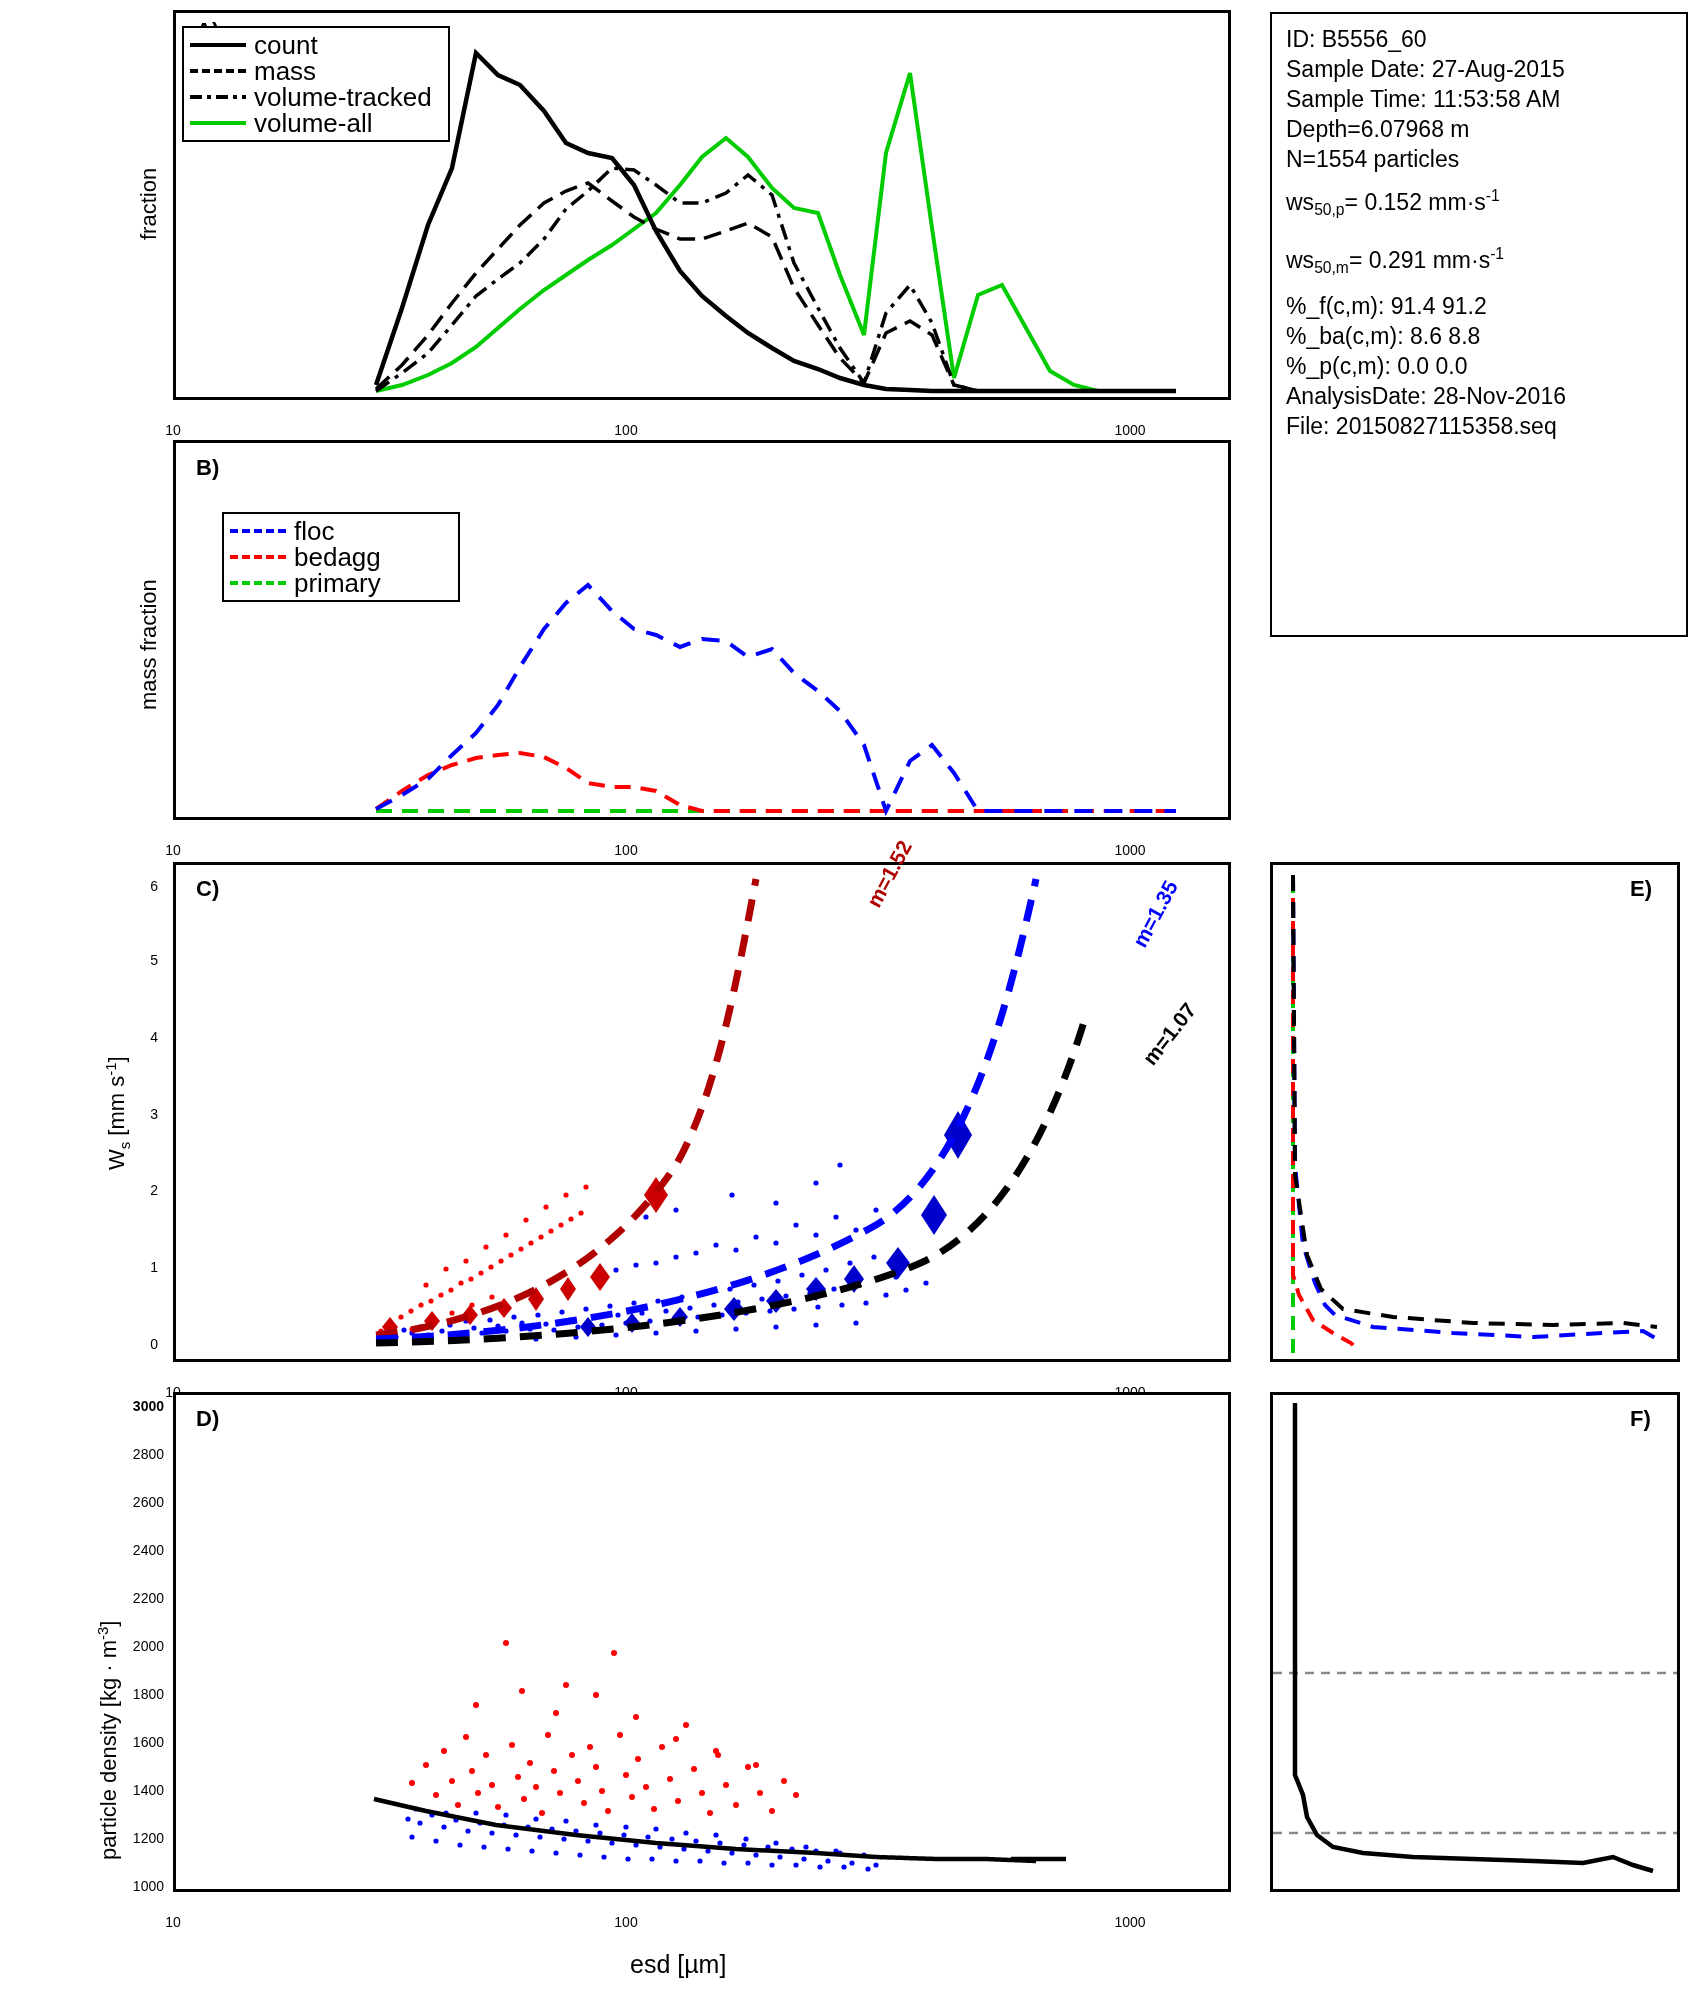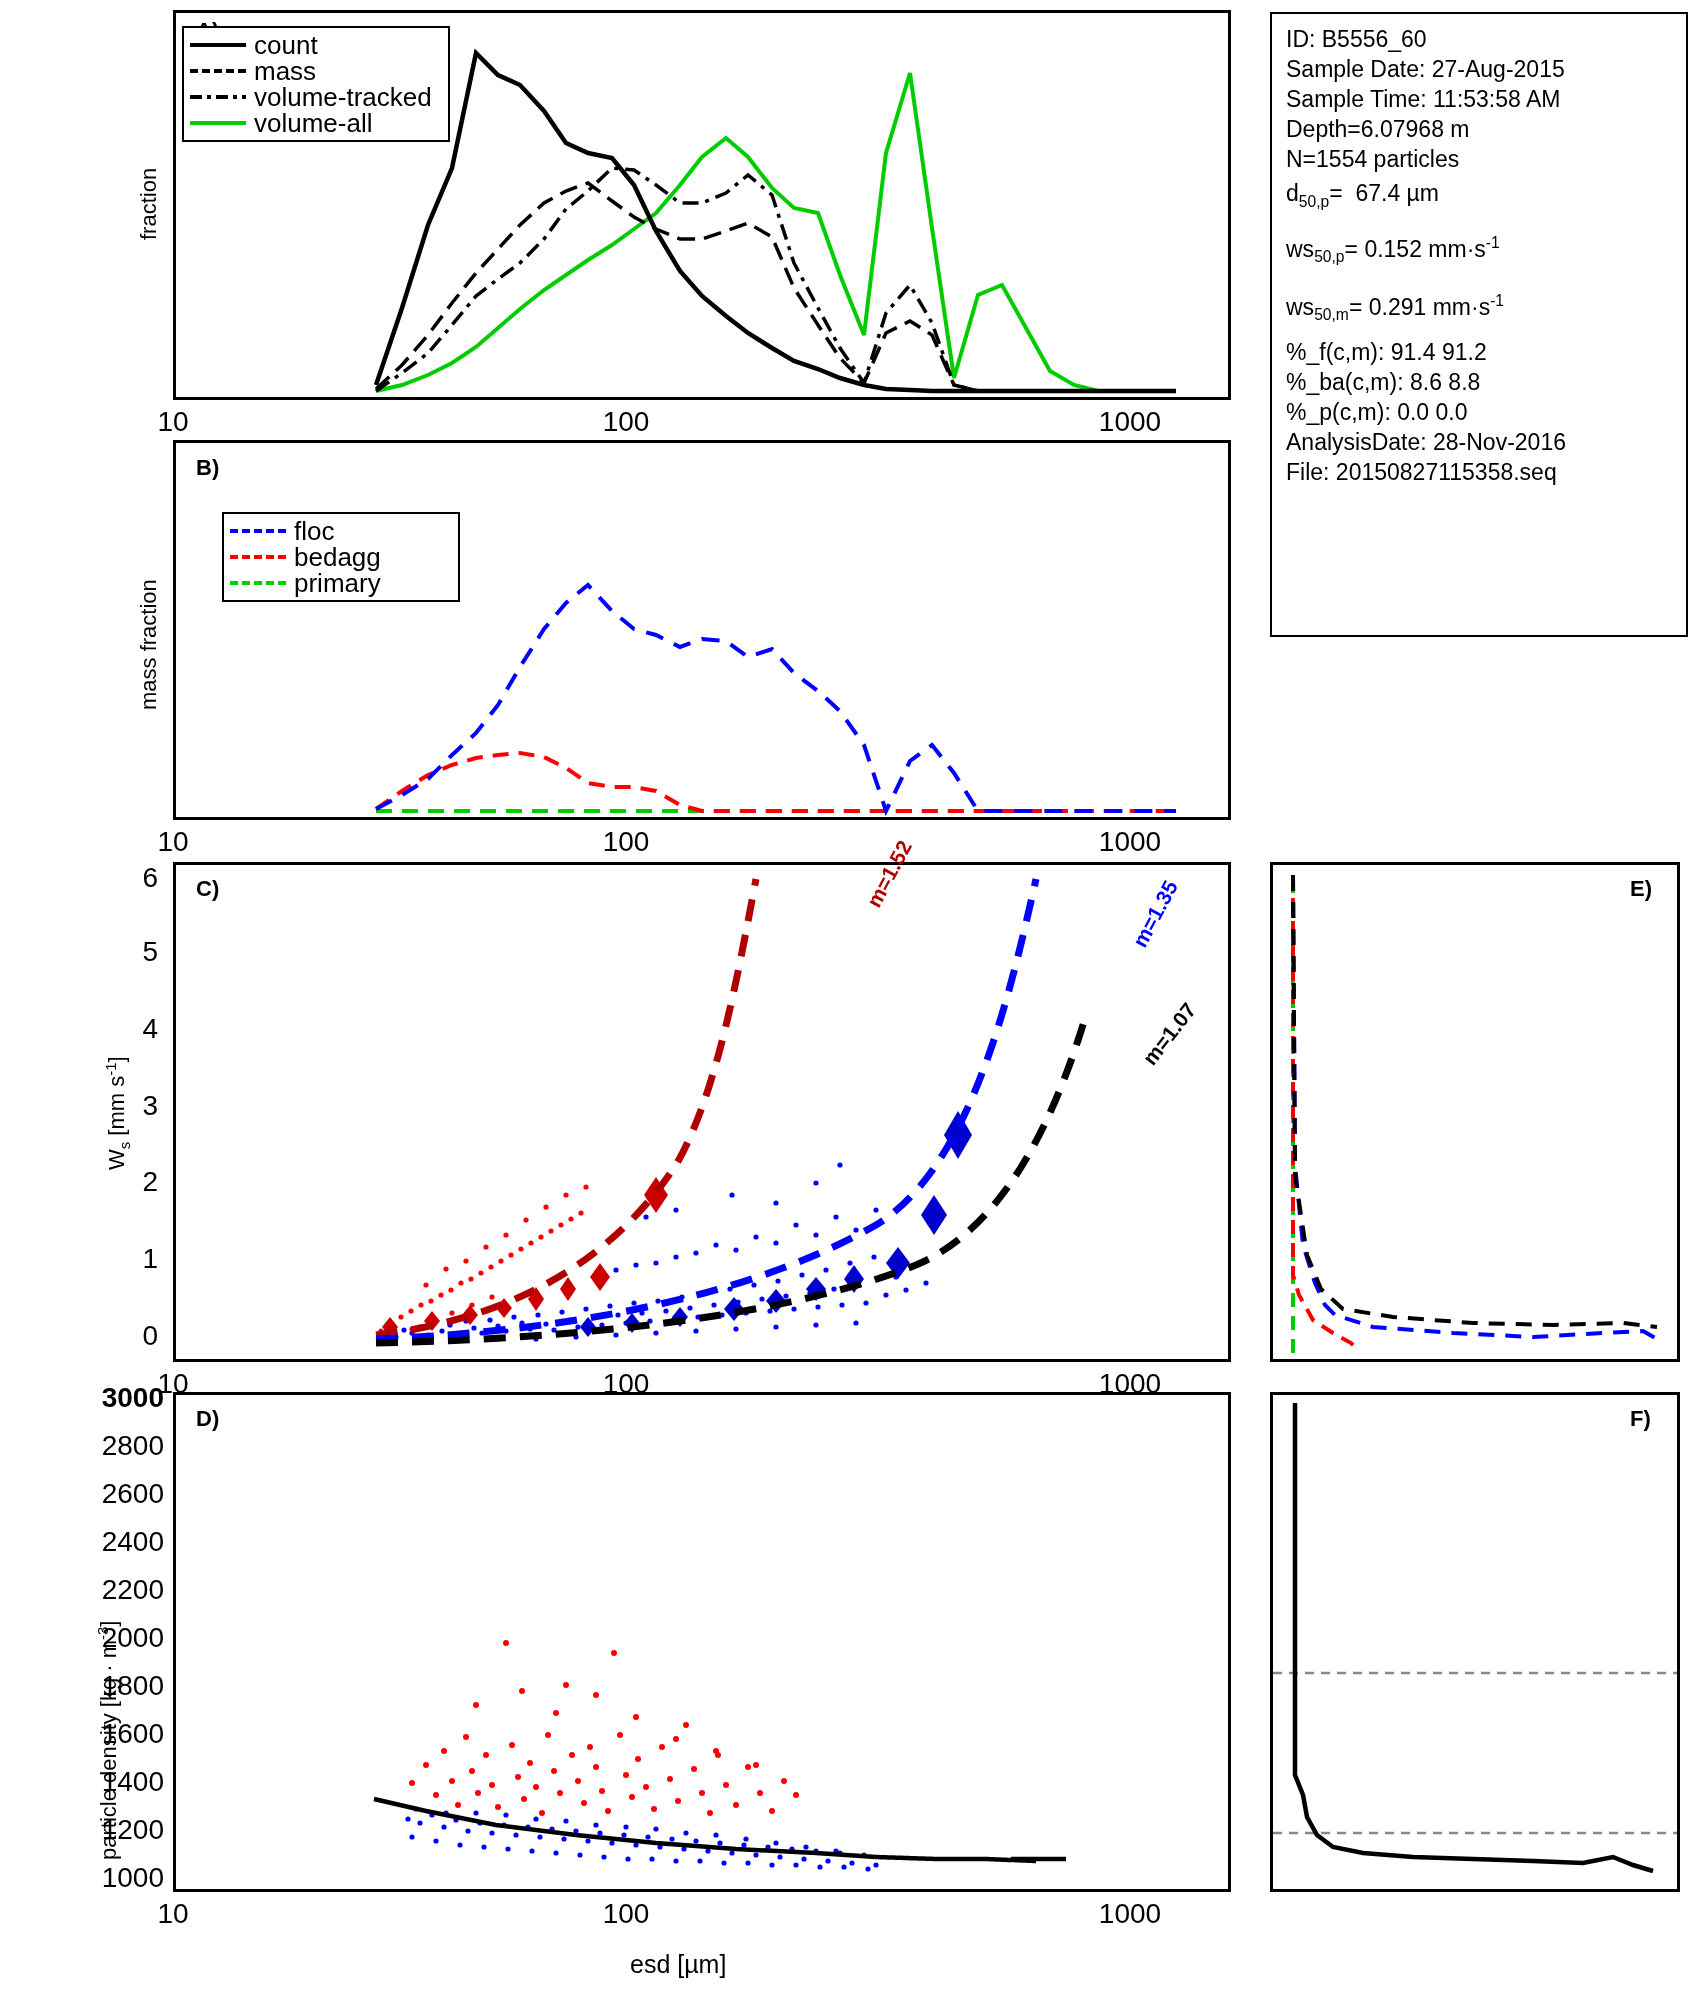--- a/index.html
+++ b/index.html
@@ -1,21 +1,21 @@
 <!DOCTYPE html>
 <html><head>
 <meta charset="utf-8">
 <style>
   html,body{margin:0;padding:0;background:#ffffff;}
   body{width:1694px;height:2015px;font-family:"Liberation Sans",sans-serif;color:#000;position:relative;overflow:hidden;}
   .fig{position:absolute;left:0;top:0;width:1694px;height:2015px;}
   .panel{position:absolute;box-sizing:border-box;border:2px solid #000;background:#fff;}
   .panel-label{position:absolute;font-size:22px;font-weight:bold;}
   .axis-title{position:absolute;font-size:22px;}
-  .tick-label{position:absolute;font-size:28px;text-align:center;}
+  .tick-label{position:absolute;font-size:14px;text-align:center;margin-top:16px;}
   .ylab{position:absolute;font-size:22px;transform-origin:0 0;white-space:nowrap;}
   .legend{position:absolute;border:2px solid #000;background:#fff;padding:4px 8px 4px 6px;}
   .legend-row{display:flex;align-items:center;height:26px;}
   .legend-text{font-size:26px;margin-left:8px;white-space:nowrap;}
   .lswatch{width:56px;height:0;border-top-width:3px;border-top-style:solid;}
   .info-box{position:absolute;border:2px solid #000;background:#fff;box-sizing:border-box;padding:10px 14px;}
   .info-line{font-size:23px;line-height:30px;white-space:nowrap;}
   sub,sup{font-size:0.68em;}
   svg{display:block;}
   .inline-lbl{position:absolute;font-size:21px;font-weight:bold;white-space:nowrap;}
@@ -62,21 +62,20 @@
   <div class="tick-label" style="left:150px;top:406px;width:46px;">10</div>
   <div class="tick-label" style="left:596px;top:406px;width:60px;">100</div>
   <div class="tick-label" style="left:1092px;top:406px;width:76px;">1000</div>
 
   <div class="info-box" style="left:1270px;top:12px;width:418px;height:625px;">
     <div class="info-line">ID: <span>B5556_60</span></div>
     <div class="info-line">Sample Date: <span>27-Aug-2015</span></div>
     <div class="info-line">Sample Time: <span>11:53:58 AM</span></div>
     <div class="info-line">Depth=<span>6.07968 m</span></div>
     <div class="info-line">N=<span>1554</span> particles</div>
-    <div class="info-line" style="line-height:38px;">d<sub>50,p</sub>=&nbsp; <span>67.4</span> µm</div>
     <div class="info-line" style="line-height:44px;">ws<sub>50,p</sub>= <span>0.152</span> mm·s<sup>-1</sup></div>
     <div class="info-line" style="line-height:44px;">ws<sub>50,m</sub>= <span>0.291</span> mm·s<sup>-1</sup></div>
     <div class="info-line">%_f(c,m): <span>91.4 91.2</span></div>
     <div class="info-line">%_ba(c,m): <span>8.6 8.8</span></div>
     <div class="info-line">%_p(c,m): <span>0.0 0.0</span></div>
     <div class="info-line">AnalysisDate: <span>28-Nov-2016</span></div>
     <div class="info-line">File: <span>20150827115358.seq</span></div>
   </div>
 
   <div class="panel" style="left:173px;top:440px;width:1058px;height:380px;border-width:3px;">

